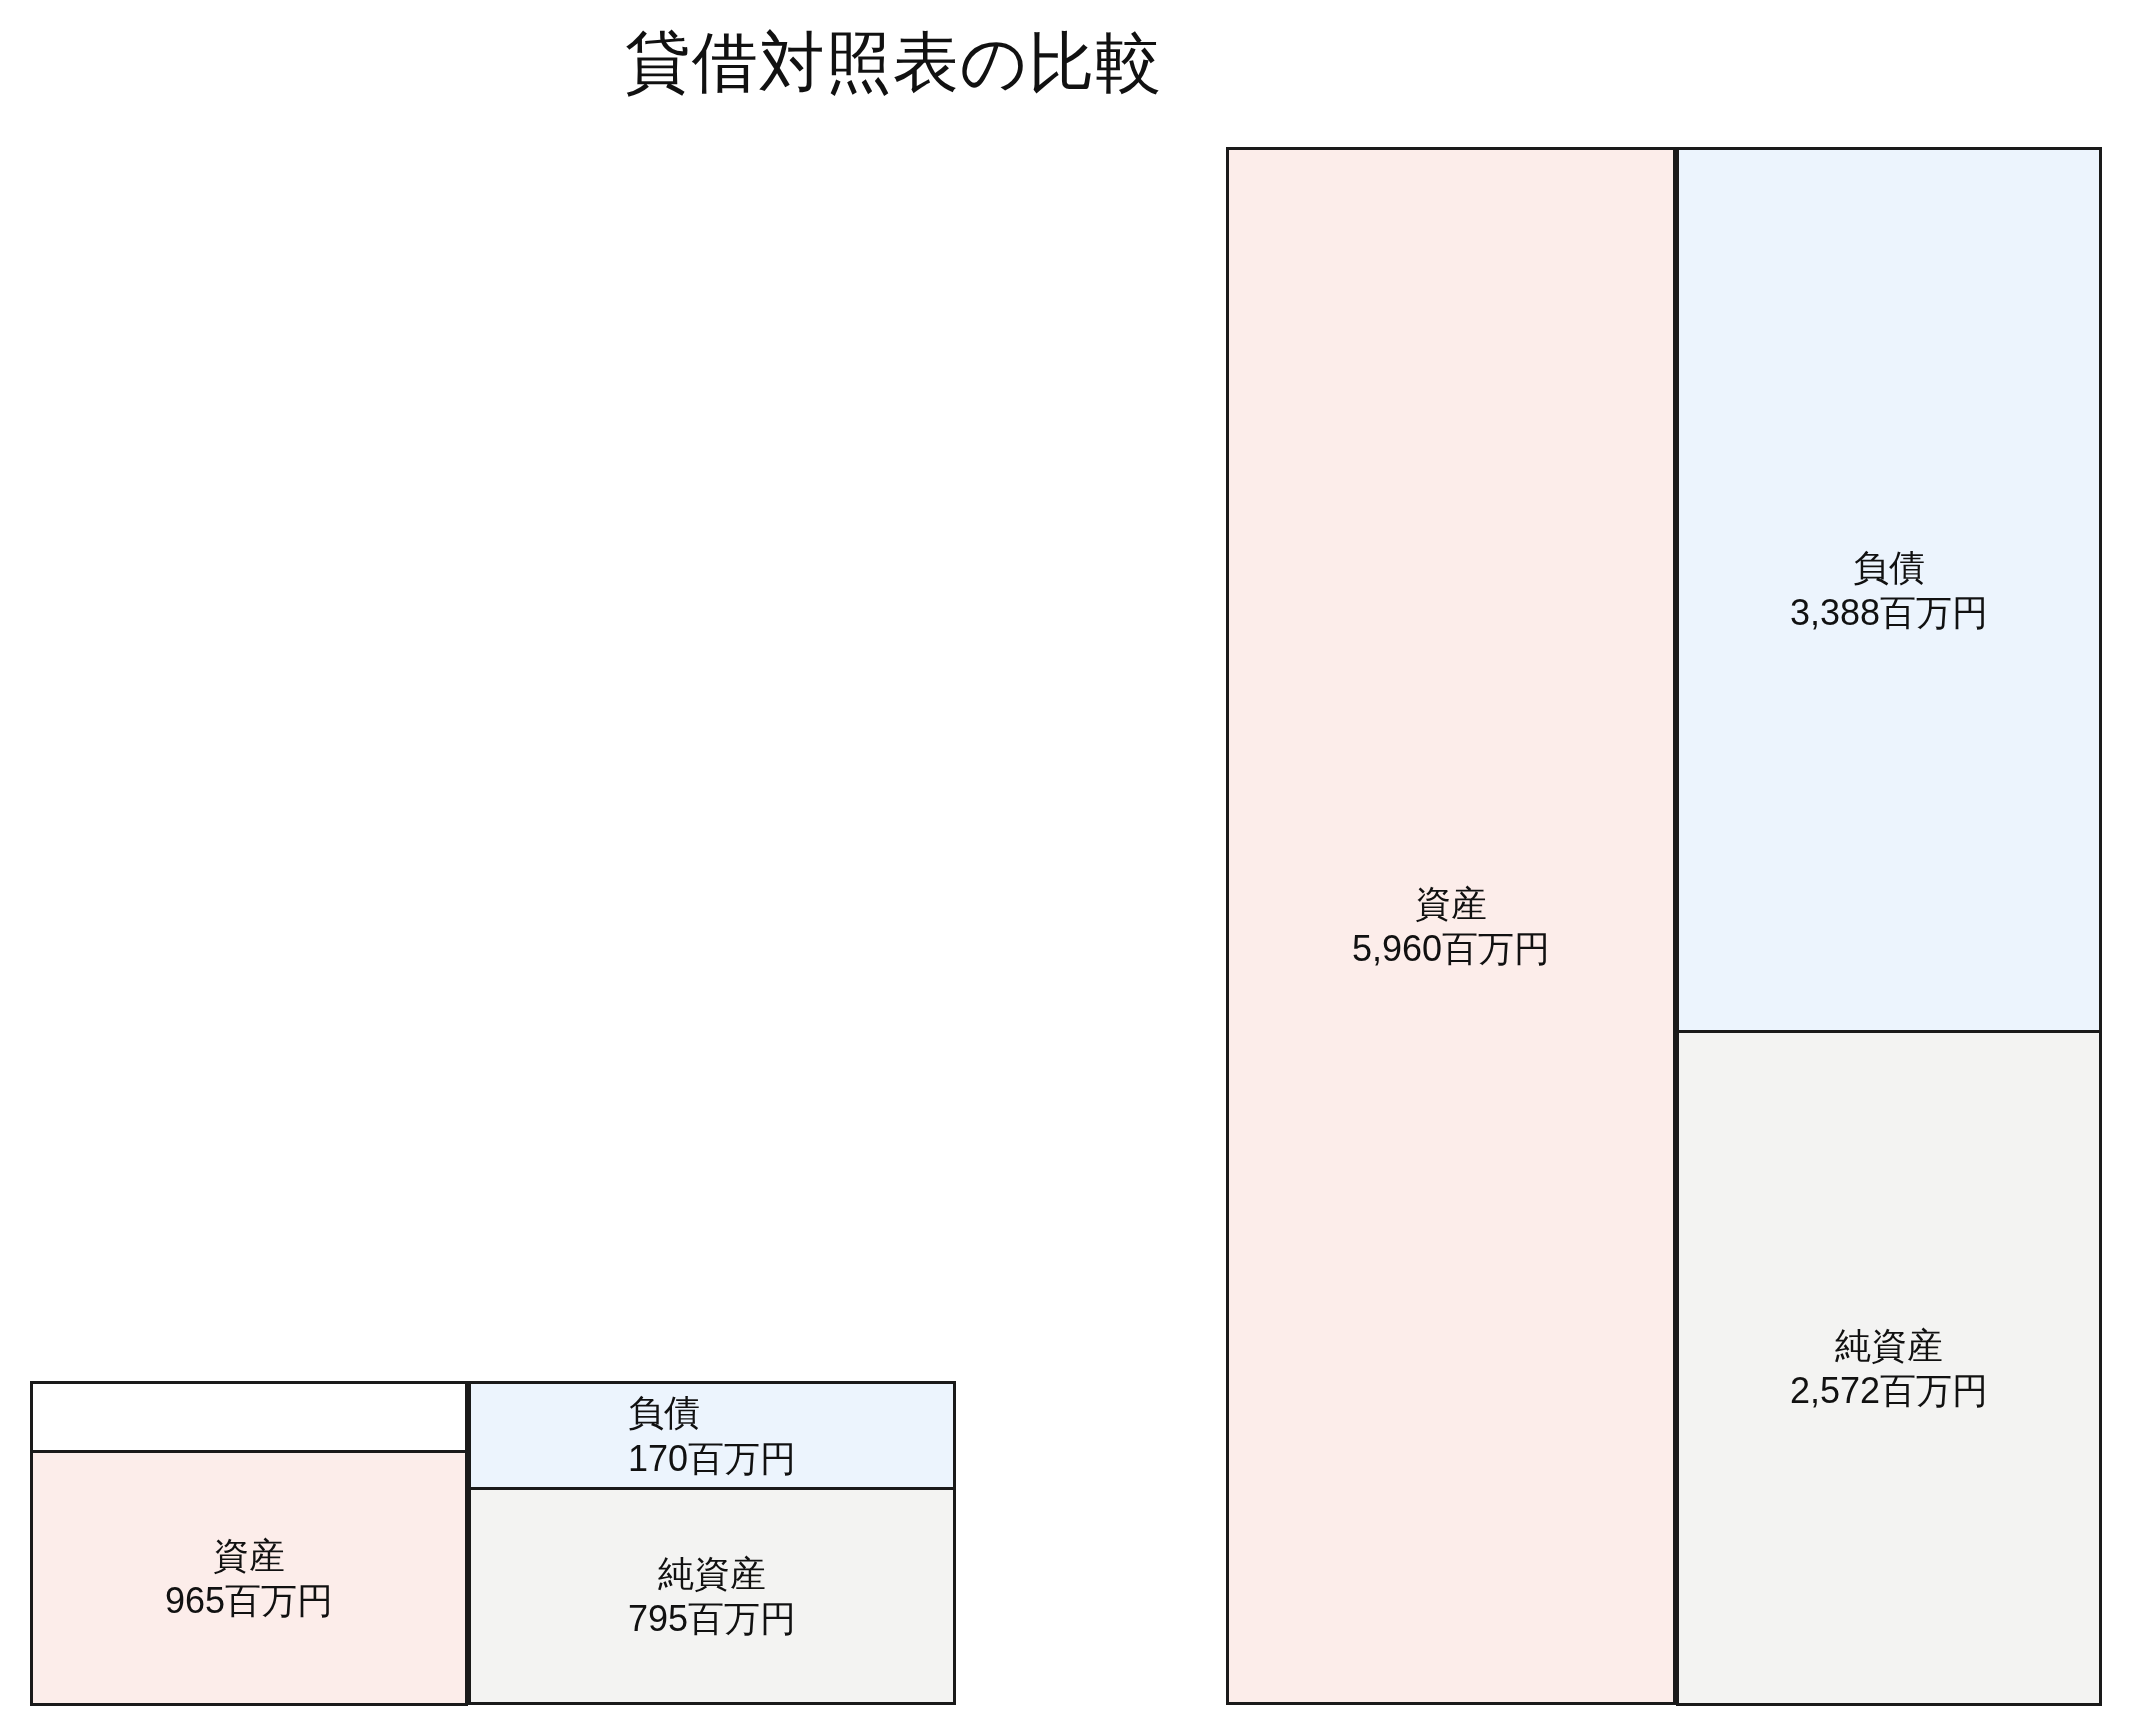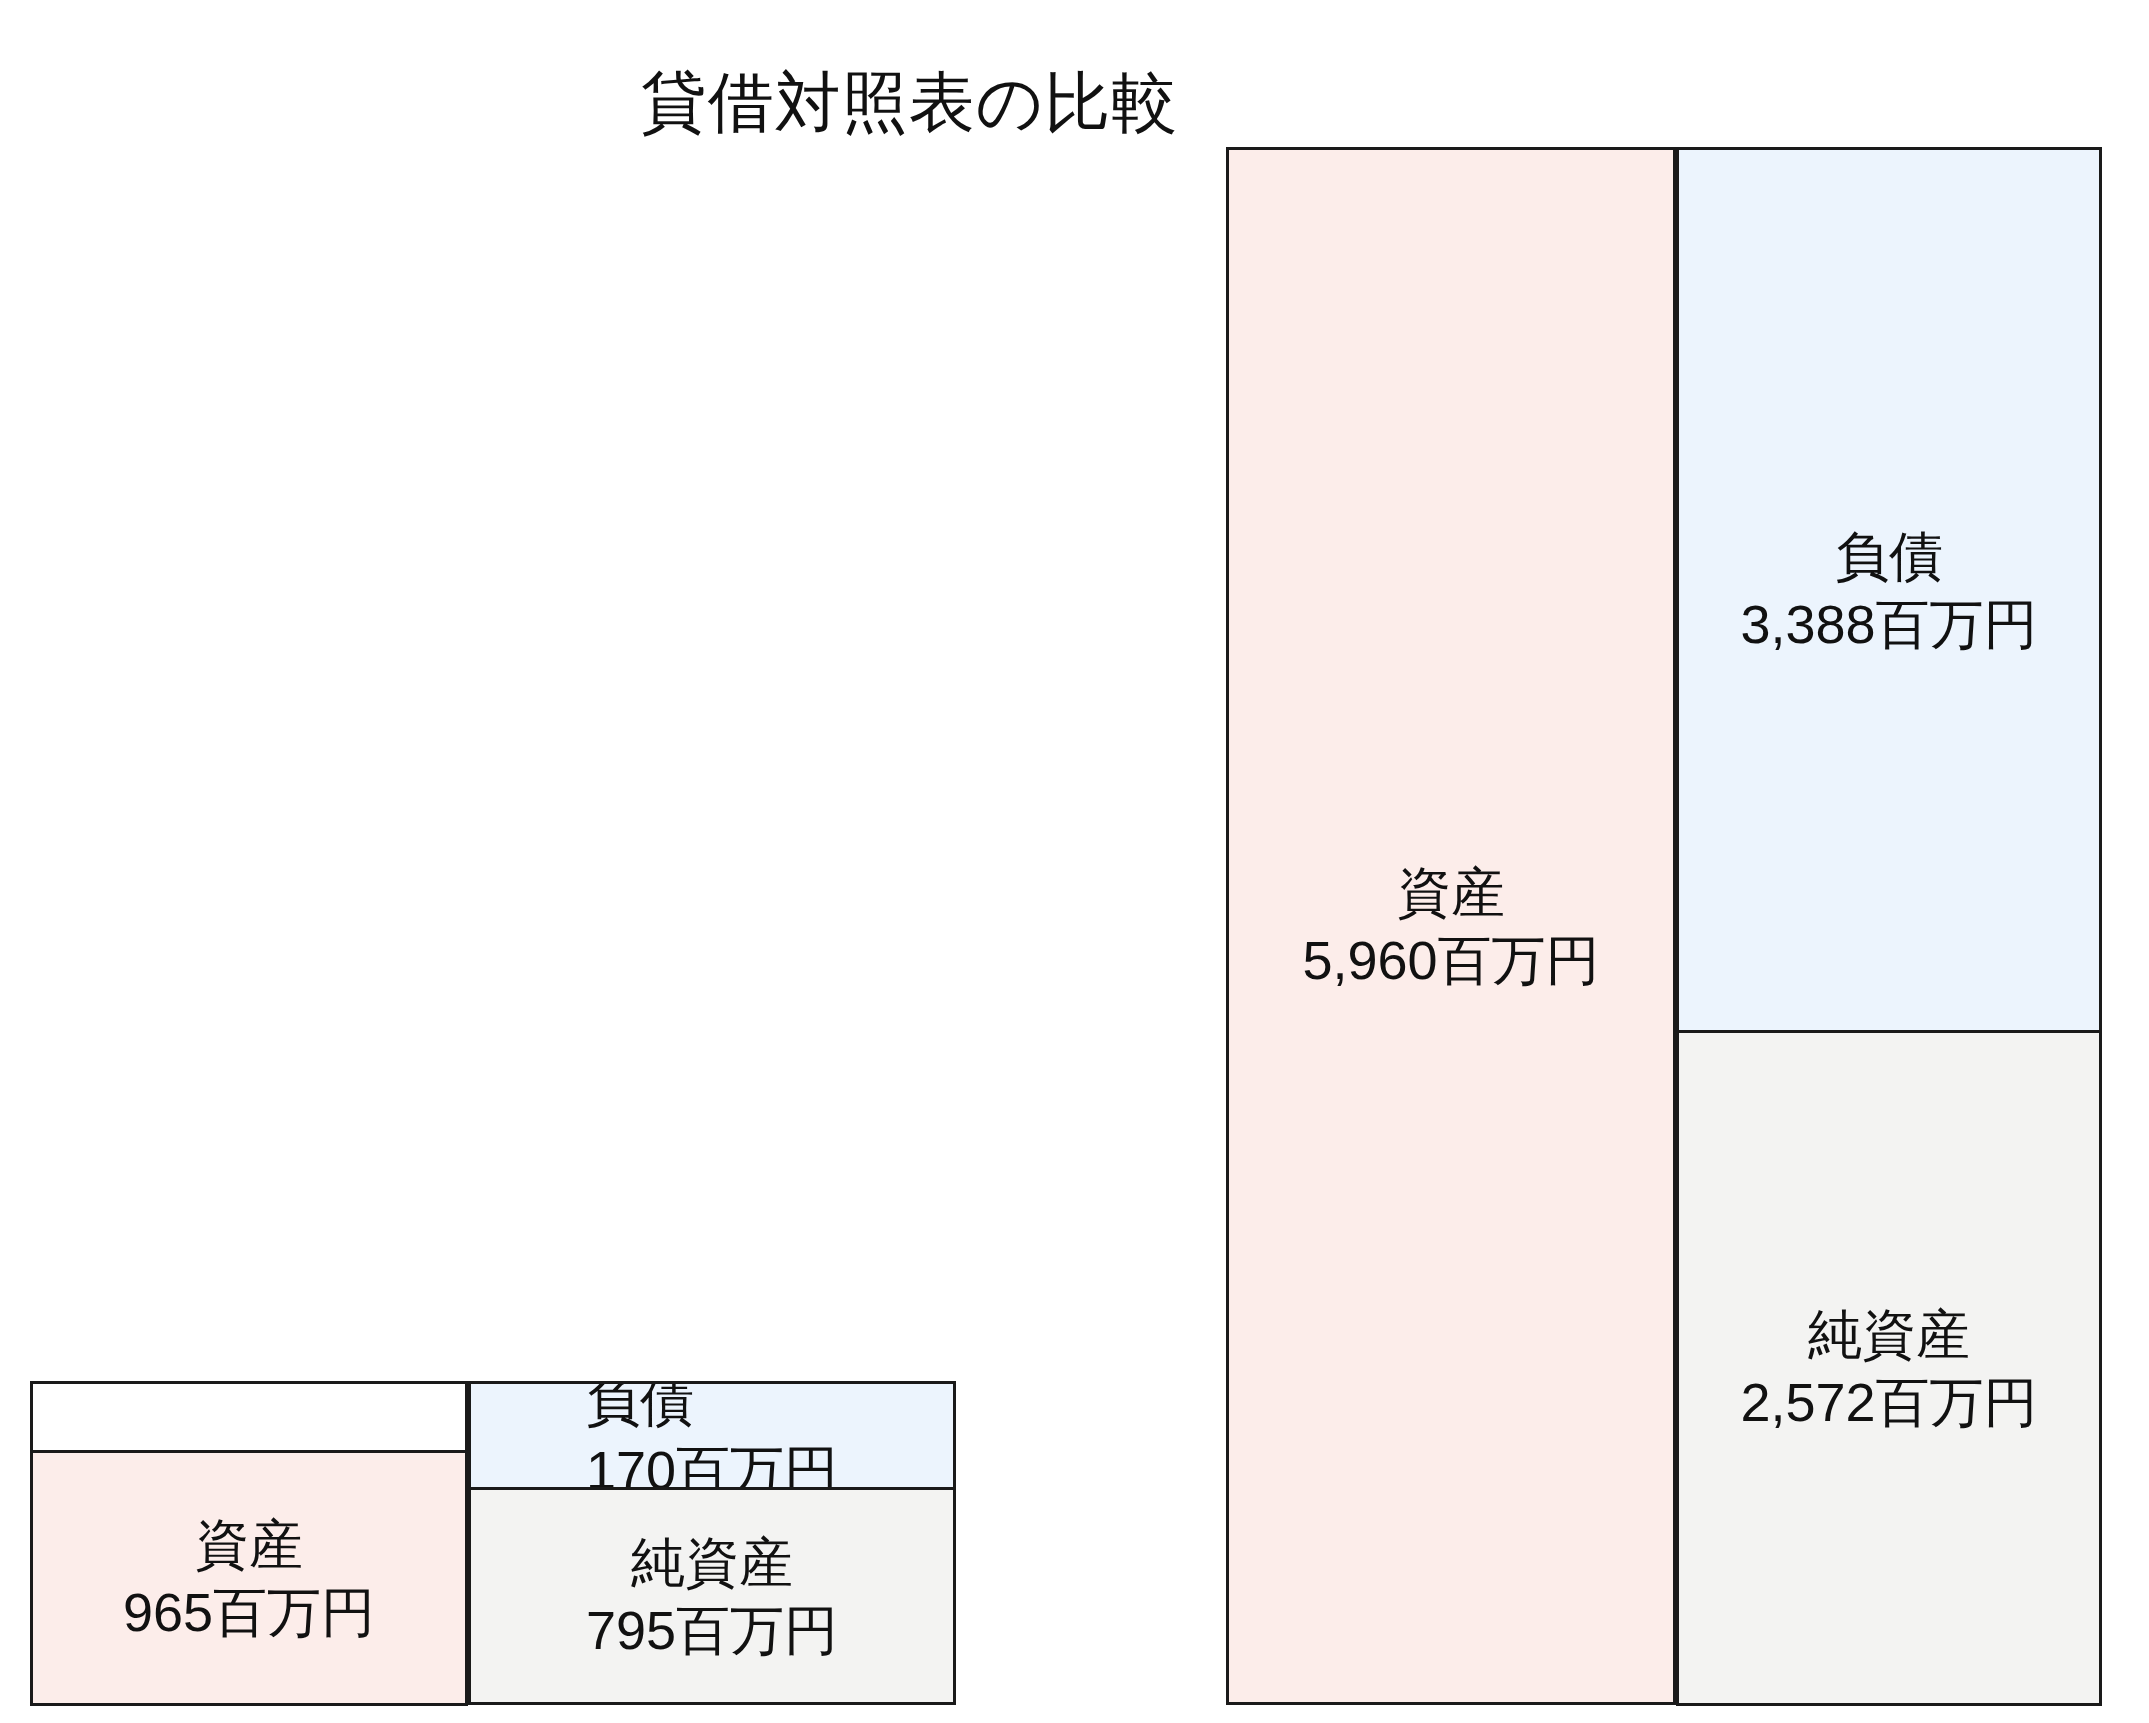--- a/index.html
+++ b/index.html
@@ -14,31 +14,30 @@
   }
   #stage {
     position: relative;
     width: 2149px;
     height: 1723px;
     background: #ffffff;
     overflow: hidden;
   }
   .chart-title {
     position: absolute;
-    left: 16px;
+    left: 0;
     top: 26px;
     width: 1787px;
     text-align: center;
     font-size: 66px;
     line-height: 1.12;
     letter-spacing: 1px;
     font-weight: 400;
     color: #111111;
     white-space: nowrap;
-    margin-top: 40px;
   }
   
   .bs-group {
     position: absolute;
     box-sizing: border-box;
   }
   .bs-col {
     position: absolute;
     box-sizing: border-box;
   }
@@ -46,21 +45,21 @@
     position: absolute;
     box-sizing: border-box;
     border: 3px solid #1a1a1a;
     display: flex;
     align-items: center;
     justify-content: center;
     text-align: center;
     overflow: visible;
   }
   .bs-label {
-    font-size: 54px;
+    font-size: 36px;
     line-height: 1.26;
     color: #111111;
     white-space: nowrap;
     pointer-events: none;
   }
   .bs-label .amt {
     display: block;
   }
   
   .clip-host {

